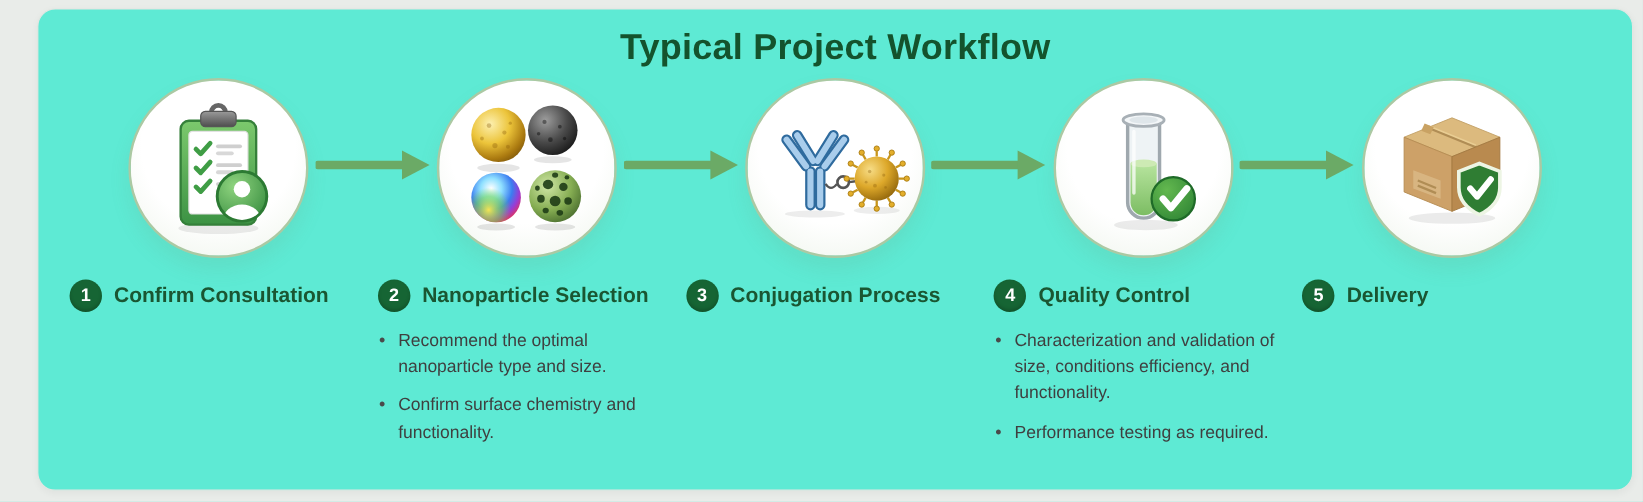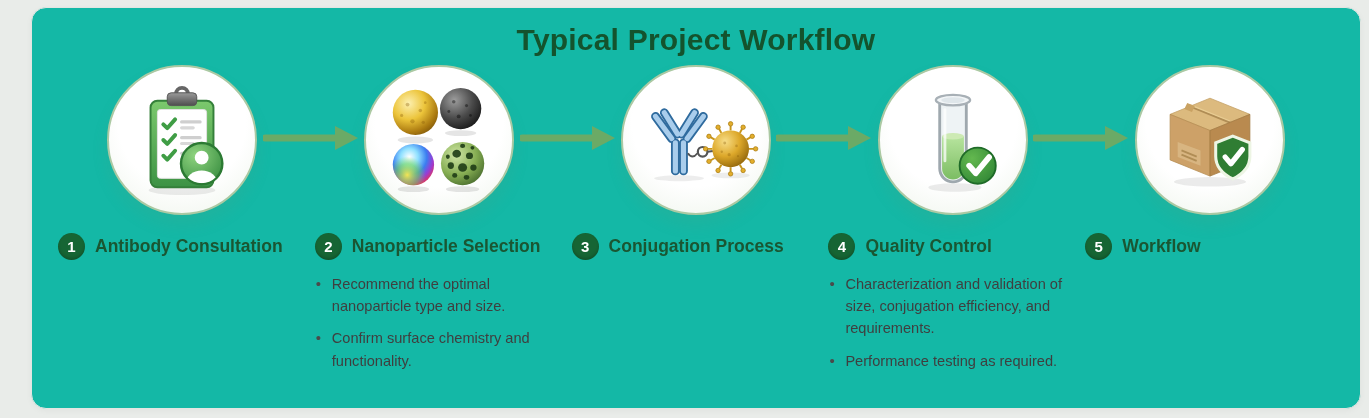--- a/index.html
+++ b/index.html
@@ -1,20 +1,20 @@
 <!DOCTYPE html>
 <html><head>
 <meta charset="utf-8">
 <style>
   * { margin:0; padding:0; box-sizing:border-box; }
   html,body { width:1369px; height:418px; overflow:hidden;
     font-family:"Liberation Sans", sans-serif; background:#e9ece9; }
 
   .card { position:absolute; left:31px; top:7px; width:1330px; height:402px;
-    background:#14b8a6; border:1.5px solid #e2e6e2; border-radius:15px;
+    background:#5eead4; border:1.5px solid #e2e6e2; border-radius:15px;
     box-shadow:0 2px 6px rgba(0,0,0,.04); overflow:hidden; }
 
   .title { text-align:center; margin-top:15px; font-size:30px; font-weight:bold;
     color:#14532d; letter-spacing:.2px; }
 
   .icons-row { position:relative; display:grid; grid-template-columns:repeat(5,1fr);
     padding:0 22px; margin-top:8px; height:154px; }
   .circle { width:150px; height:150px; border-radius:50%; margin:0 auto;
     border:2px solid #abc9a3;
     background:radial-gradient(circle at 50% 38%, #ffffff 55%, #f4f8f2 82%, #ecf2e9 100%);
@@ -309,21 +309,21 @@
           <polygon points="72,1 95,13 72,25" fill="#6baa66"></polygon>
         </svg>
     </div>
   </div>
 
   <div class="text-row">
 
     <div class="col">
       <div class="step-head">
         <div class="badge">1</div>
-        <div class="step-title">Antibody Consultation</div>
+        <div class="step-title">Confirm Consultation</div>
       </div>
     </div>
 
     <div class="col">
       <div class="step-head">
         <div class="badge">2</div>
         <div class="step-title">Nanoparticle Selection</div>
       </div>
       <ul class="bullets">
         <li>Recommend the optimal nanoparticle type and size.</li>
@@ -337,26 +337,26 @@
         <div class="step-title">Conjugation Process</div>
       </div>
     </div>
 
     <div class="col">
       <div class="step-head">
         <div class="badge">4</div>
         <div class="step-title">Quality Control</div>
       </div>
       <ul class="bullets">
-        <li>Characterization and validation of size, conjugation efficiency, and requirements.</li>
+        <li>Characterization and validation of size, conditions efficiency, and functionality.</li>
         <li>Performance testing as required.</li>
       </ul>
     </div>
 
     <div class="col">
       <div class="step-head">
         <div class="badge">5</div>
-        <div class="step-title">Workflow</div>
+        <div class="step-title">Delivery</div>
       </div>
     </div>
 
   </div>
 </div>
 
 </body></html>

